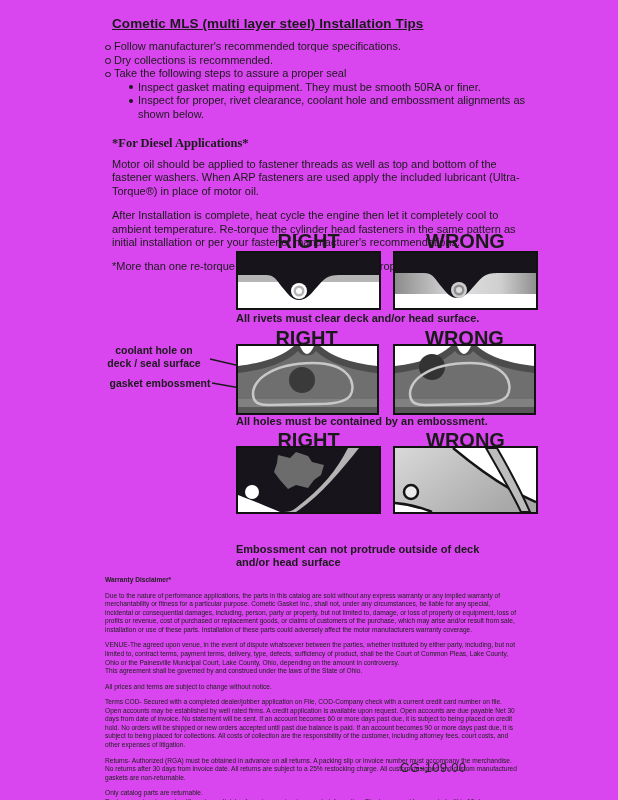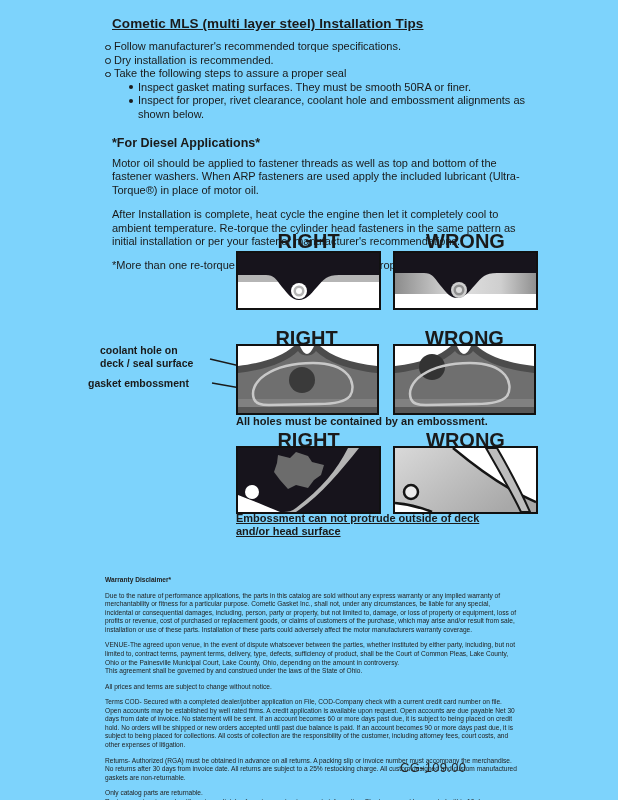--- a/index.html
+++ b/index.html
@@ -1,17 +1,17 @@
 <!DOCTYPE html>
 <html><head>
 <meta charset="utf-8">
 <style>
   html,body{margin:0;padding:0;background:#e9e9e9;}
   #page{
-    position:relative;width:618px;height:800px;background:#7dd3fc;
+    position:relative;width:618px;height:800px;background:#d946ef;
     font-family:"Liberation Sans", sans-serif;color:#1a1a1a;overflow:hidden;
     margin:0 auto;
   }
   
   .intro{position:absolute;left:105px;top:16px;width:440px;}
   .doc-title{
     font-size:13.5px;font-weight:bold;text-decoration:underline;
     margin:0 0 9px 7px;letter-spacing:.1px;
   }
   ul.tips,ul.subtips{list-style:none;margin:0;padding:0;font-size:11px;line-height:13.5px;}
@@ -19,50 +19,50 @@
   ul.tips>li::before{
     content:"";position:absolute;left:0;top:4.5px;width:3.5px;height:3.5px;
     border:1px solid #1a1a1a;border-radius:50%;
   }
   ul.subtips{margin-left:24px;}
   ul.subtips>li{position:relative;padding-left:9px;}
   ul.subtips>li::before{
     content:"";position:absolute;left:0;top:4.8px;width:4.2px;height:4.2px;
     background:#1a1a1a;border-radius:50%;
   }
-  .diesel-head{font-size:12.5px;font-weight:bold;margin:15px 0 7px 7px;}
+  .diesel-head{font-size:12.5px;font-weight:bold;margin:15px 0 7px 7px;font-family:Liberation Serif, serif;}
   .diesel p{font-size:11px;line-height:13.4px;margin:0 0 11px 7px;width:425px;}
   
   .hdr{position:absolute;width:145px;text-align:center;font-size:20px;font-weight:bold;}
   .panel{position:absolute;border:2px solid #111;line-height:0;background:#fff;}
   .panel svg{display:block;}
   .cap{position:absolute;font-size:11px;font-weight:bold;line-height:12.5px;}
-  .lbl{position:absolute;text-align:left;font-size:10.5px;font-weight:bold;line-height:12.5px;}
+  .lbl{position:absolute;text-align:center;font-size:10.5px;font-weight:bold;line-height:12.5px;}
   .leaders{position:absolute;left:205px;top:353px;width:100px;height:48px;pointer-events:none;}
   
   .legal{position:absolute;left:105px;top:576px;width:414px;font-size:6.6px;line-height:1.3;color:#222;}
   .legal .lh{font-weight:bold;margin:0 0 7px 0;}
   .legal p{margin:0 0 7px 0;}
   .legal p.tight{margin:0;}
   .pageno{position:absolute;left:400px;top:760px;font-size:13px;color:#262626;letter-spacing:.3px;}
 </style>
 </head>
 <body>
 
 <div id="page">
 
   <div class="intro">
     <h1 class="doc-title">Cometic MLS (multi layer steel) Installation Tips</h1>
     <ul class="tips">
       <li>Follow manufacturer's recommended torque specifications.</li>
-      <li>Dry installation is recommended.</li>
+      <li>Dry collections is recommended.</li>
       <li>Take the following steps to assure a proper seal</li>
     </ul>
     <ul class="subtips">
-      <li>Inspect gasket mating surfaces.  They must be smooth 50RA or finer.</li>
+      <li>Inspect gasket mating equipment.  They must be smooth 50RA or finer.</li>
       <li>Inspect for proper, rivet clearance, coolant hole and embossment alignments as shown below.</li>
     </ul>
     <div class="diesel">
       <h2 class="diesel-head">*For Diesel Applications*</h2>
       <p>Motor oil should be applied to fastener threads as well as top and bottom of the fastener washers. When ARP fasteners are used apply the included lubricant (Ultra-Torque®) in place of motor oil.</p>
       <p>After Installation is complete, heat cycle the engine then let it completely cool to ambient temperature. Re-torque the cylinder head fasteners in the same pattern as initial installation or per your fastener manufacturer's recommendations.</p>
       <p>*More than one re-torque may be required to achieve proper fastener stretch*</p>
     </div>
   </div>
 
@@ -90,29 +90,30 @@
         </linearGradient>
       </defs>
       <rect width="141" height="55" fill="#ffffff"></rect>
       <rect y="20" width="141" height="21" fill="url(#deckGrad)"></rect>
       <path d="M0,0 H141 V20 H102 C90,20 87,24 80,32 C73,40 69,45 62,45 C55,45 51,39 45,32 C39,24 37,20 29,20 H0 Z" fill="#17141c"></path>
       <circle cx="64" cy="37" r="8" fill="#cfcfcf"></circle>
       <circle cx="64" cy="37" r="5.5" fill="#8f8f8f"></circle>
       <circle cx="64" cy="37" r="3" fill="#dcdcdc"></circle>
     </svg>
   </div>
+  <div class="cap" style="left:236px;top:312px;width:302px;">All rivets must clear deck and/or head surface.</div>
 
   <div class="hdr" style="left:235px;top:327px;width:143px;">RIGHT</div>
   <div class="hdr" style="left:393px;top:327px;width:143px;">WRONG</div>
 
   <div class="lbl" style="left:100px;top:344px;width:108px;">
     <div>coolant hole on</div>
     <div>deck / seal surface</div>
   </div>
-  <div class="lbl" style="left:88px;top:377px;width:112px;">gasket embossment</div>
+  <div class="lbl" style="left:104px;top:377px;width:112px;">gasket embossment</div>
 
   <svg class="leaders" viewBox="0 0 100 48">
     <line x1="5" y1="6" x2="90" y2="26" stroke="#1a1a1a" stroke-width="1.4"></line>
     <line x1="7" y1="30" x2="58" y2="39" stroke="#1a1a1a" stroke-width="1.4"></line>
   </svg>
 
   <div class="panel" style="left:236px;top:344px;">
     <svg width="139" height="67" viewBox="0 0 139 67">
       <rect width="139" height="67" fill="#ffffff"></rect>
       <path d="M0,20 C26,17 45,10 56,0 L62,0 C64,5 67,8 69,8 C71,8 74,5 76,0 L82,0 C93,10 112,17 139,20 L139,67 L0,67 Z" fill="#4c4c4c"></path>
@@ -158,21 +159,21 @@
         </linearGradient>
       </defs>
       <rect width="141" height="64" fill="#ffffff"></rect>
       <path d="M0,0 H58 C88,25 117,44 141,54 L141,64 H37 C25,59 12,56 0,55 Z" fill="url(#bandGrad3)"></path>
       <path d="M58,0 C88,25 117,44 141,54" stroke="#151515" stroke-width="2.5" fill="none"></path>
       <path d="M0,55 C12,56 25,59 37,64" stroke="#151515" stroke-width="2.5" fill="none"></path>
       <path d="M91,0 C103,21 116,43 126,64 L135,64 C125,41 113,19 102,0 Z" fill="#bdbdbd" stroke="#151515" stroke-width="2"></path>
       <circle cx="16" cy="44" r="7" fill="#ececec" stroke="#151515" stroke-width="2.5"></circle>
     </svg>
   </div>
-  <div class="cap" style="left:236px;top:512px;width:252px;text-decoration:underline;">Embossment can not protrude outside of deck and/or head surface</div>
+  <div class="cap" style="left:236px;top:543px;width:252px;">Embossment can not protrude outside of deck and/or head surface</div>
 
   <div class="legal">
     <p class="lh">Warranty Disclaimer*</p>
     <p>Due to the nature of performance applications, the parts in this catalog are sold without any express warranty or any implied warranty of merchantability or fitness for a particular purpose.  Cometic Gasket Inc., shall not, under any circumstances, be liable for any special, incidental or consequential damages, including, person, party or property, but not limited to, damage, or loss of property or equipment, loss of profits or revenue, cost of purchased or replacement goods, or claims of customers of the purchase, which may arise and/or result from sale, installation or use of these parts.  Installation of these parts could adversely affect the motor manufacturers warranty coverage.</p>
     <p class="tight">VENUE-The agreed upon venue, in the event of dispute whatsoever between the parties, whether instituted by either party, including, but not limited to, contract terms, payment terms, delivery, type, defects, sufficiency of product, shall be the Court of Common Pleas, Lake County, Ohio or the Painesville Municipal Court, Lake County, Ohio, depending on the amount in controversy.</p>
     <p>This agreement shall be governed by and construed under the laws of the State of Ohio.</p>
     <p>All prices and terms are subject to change without notice.</p>
     <p>Terms COD- Secured with a completed dealer/jobber application on File, COD-Company check with a current credit card number on file.  Open accounts may be established by well rated firms.  A credit application is available upon request.  Open accounts are due payable Net 30 days from date of invoice.  No statement will be sent.  If an account becomes 60 or more days past due, it is subject to being placed on credit hold.  No orders will be shipped or new orders accepted until past due balance is paid.  If an account becomes 90 or more days past due, it is subject to being placed for collections.  All costs of collection are the responsibility of the customer, including attorney fees, court costs, and other expenses of litigation.</p>
     <p>Returns- Authorized (RGA) must be obtained in advance on all returns.  A packing slip or invoice number must accompany the merchandise.  No returns after 30 days from invoice date.  All returns are subject to a 25% restocking charge.  All custom designed and custom manufactured gaskets are non-returnable.</p>
     <p class="tight">Only catalog parts are returnable.</p>

